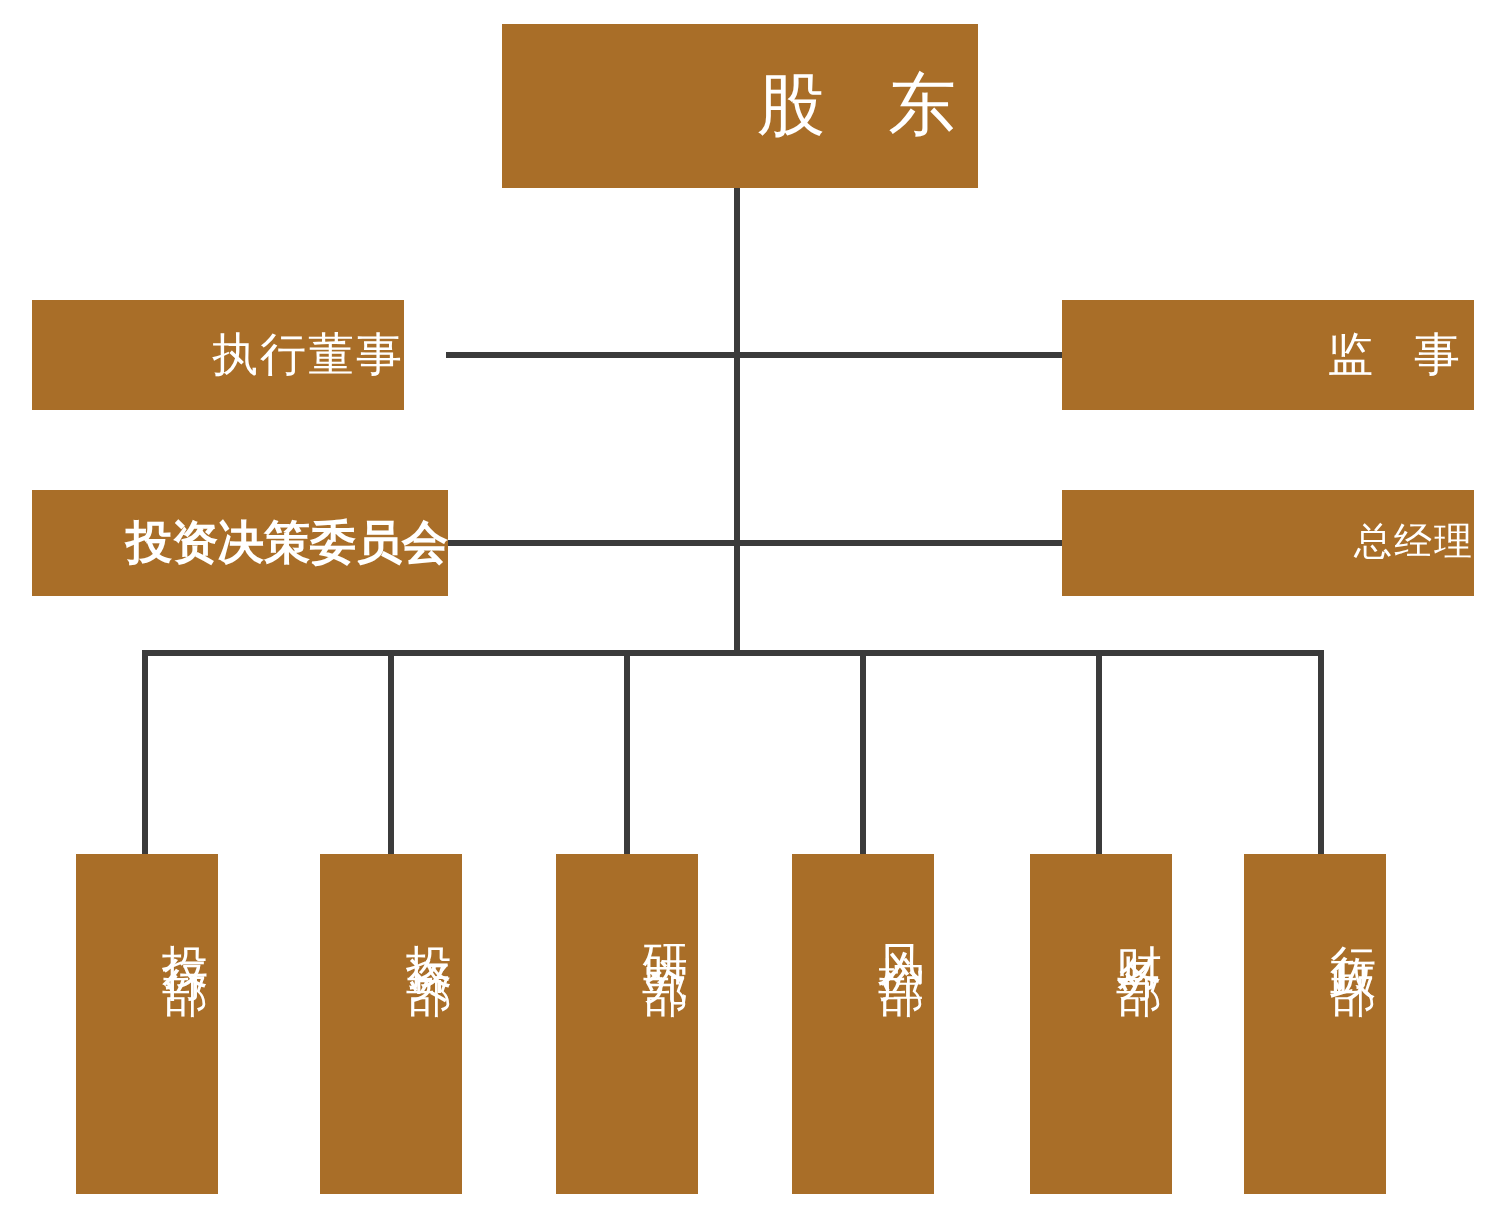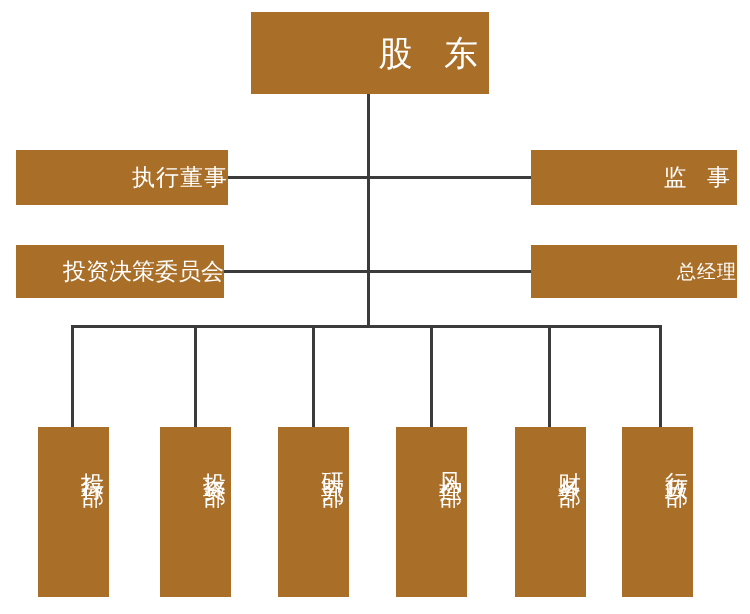--- a/index.html
+++ b/index.html
@@ -37,21 +37,21 @@
     width: 238px;
     height: 82px;
     font-size: 34px;
     letter-spacing: 11px;
     text-indent: 11px;
   }
   
   .node-exec-director {
     left: 16px;
     top: 150px;
-    width: 212px;
+    width: 186px;
     height: 55px;
     font-size: 23px;
     letter-spacing: 1px;
   }
   .node-supervisor {
     left: 531px;
     top: 150px;
     width: 206px;
     height: 55px;
     font-size: 23px;
@@ -59,20 +59,21 @@
     text-indent: 7px;
   }
   
   .node-invest-committee {
     left: 16px;
     top: 245px;
     width: 208px;
     height: 53px;
     font-size: 23px;
     letter-spacing: 0px;
+    font-weight: bold;
   }
   .node-general-manager {
     left: 531px;
     top: 245px;
     width: 206px;
     height: 53px;
     font-size: 19px;
     letter-spacing: 1px;
   }
   

